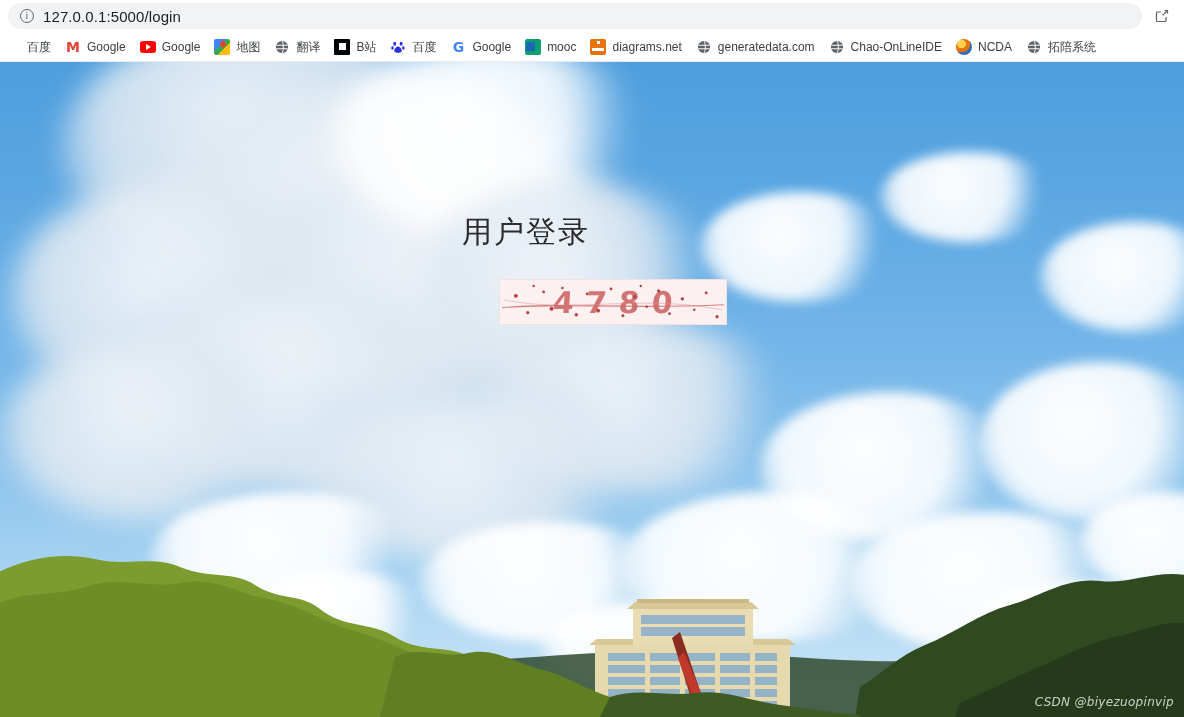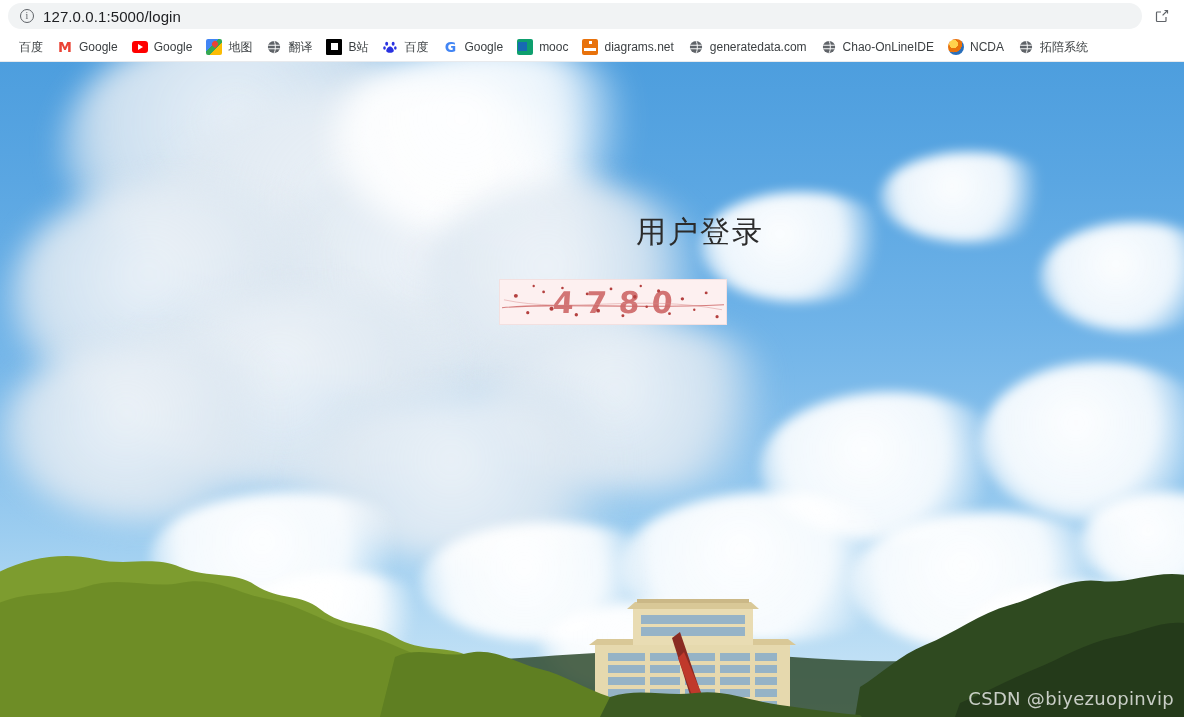--- a/index.html
+++ b/index.html
@@ -40,21 +40,21 @@
   .share-btn {
     width: 28px; height: 26px; flex: 0 0 auto;
     display: flex; align-items: center; justify-content: center;
     cursor: pointer;
   }
   .share-btn svg { display: block; }
 
   
   .bookmarks-bar {
     height: 30px; display: flex; align-items: center;
-    padding: 0 12px; gap: 0px;
+    padding: 0 20px; gap: 0px;
     border-bottom: 1px solid #e8eaed;
   }
   .bm {
     display: flex; align-items: center; gap: 6px;
     padding: 3px 7px; border-radius: 4px;
     font-size: 12px; color: #3c4043; white-space: nowrap;
     cursor: pointer; height: 24px;
   }
   .bm-ico {
     width: 16px; height: 16px; flex: 0 0 auto;
@@ -164,21 +164,21 @@
   .tower-r  { position: absolute; left: 1120px; bottom: 0; width: 64px; height: 80px; }
   .gate-l   { position: absolute; left: 425px; bottom: 0; width: 50px; height: 40px; }
   .flag     { position: absolute; left: 660px; bottom: 0; width: 70px; height: 95px; }
 
   
   .login-wrap {
     position: absolute; left: 462px; top: 150px;
     width: 302px; z-index: 20;
   }
   .login-title {
-    text-align: right; font-size: 30px; color: #2b2b2b;
+    text-align: left; font-size: 30px; color: #2b2b2b;
     font-weight: 400; letter-spacing: 2px;
     margin-bottom: 26px;
     font-family: "DejaVu Sans", "Liberation Sans", sans-serif;
   }
   .field {
     display: block; width: 302px; height: 42px;
     background: #fdfdfd; border: 1px solid #dcdfe6;
     border-radius: 5px; padding: 0 14px;
     font-size: 14.5px; color: #444;
     margin-bottom: 8px; outline: none;
@@ -208,24 +208,25 @@
     display: block; width: 302px; height: 45px;
     background: #2f7cb8; border: none; border-radius: 5px;
     color: #ffffff; font-size: 16px; letter-spacing: 2px;
     cursor: pointer; margin-top: 6px;
     font-family: "DejaVu Sans", "Liberation Sans", sans-serif;
   }
 
   
   .watermark {
     position: absolute; right: 10px; bottom: 8px;
-    font-size: 18px; color: rgba(255,255,255,.75);
+    font-size: 12px; color: rgba(255,255,255,.75);
     letter-spacing: .3px; z-index: 30;
     font-family: "DejaVu Sans", "Liberation Sans", sans-serif;
     pointer-events: none;
+    font-style: italic;
   }
 </style>
 </head>
 <body>
 
 <div class="browser-chrome">
 
   <div class="omnibox-row">
     <div class="omnibox">
       <span class="info-icon">i</span>

